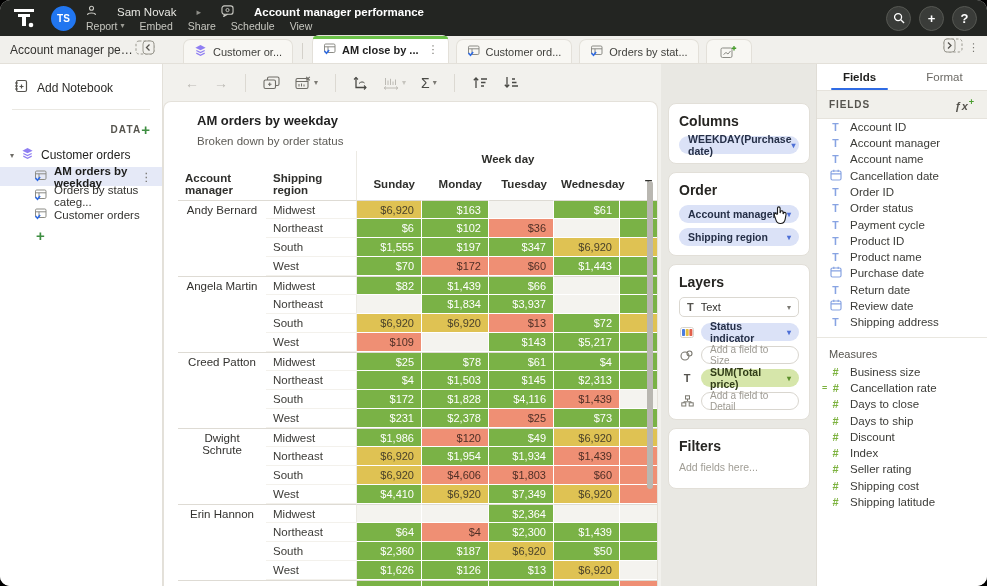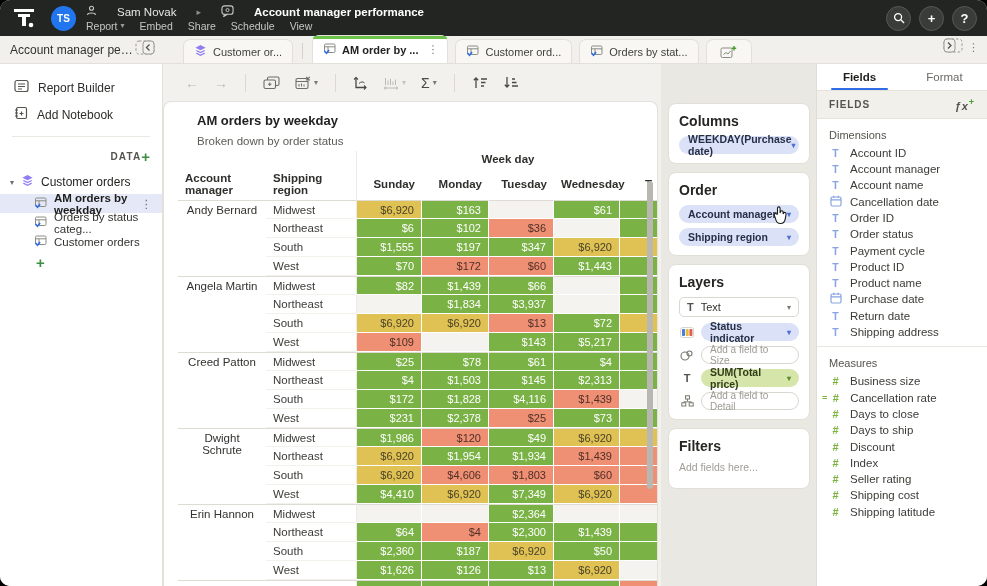--- a/index.html
+++ b/index.html
@@ -200,21 +200,21 @@
           <span>Customer or...</span>
         </div>
         <span class="tab-divider"></span>
         <div class="tab active">
           <span class="ic"><svg width="13" height="12" viewBox="0 0 13 12">
               <rect x="1.5" y="1" width="10.5" height="8.5" rx="1.2" fill="none" stroke="#8b8b85"></rect>
               <line x1="1.5" y1="3.8" x2="12" y2="3.8" stroke="#8b8b85"></line>
               <line x1="5" y1="3.8" x2="5" y2="9.5" stroke="#8b8b85"></line>
               <path d="M1.5 8l2 2.3 2.6-3.3" fill="none" stroke="#2f6be4" stroke-width="1.5"></path>
             </svg></span>
-          <span>AM order by ...</span>
+          <span>AM close by ...</span>
           <span class="kebab">⋮</span>
         </div>
         <div class="tab">
           <span class="ic"><svg width="13" height="12" viewBox="0 0 13 12">
               <rect x="1.5" y="1" width="10.5" height="8.5" rx="1.2" fill="none" stroke="#8b8b85"></rect>
               <line x1="1.5" y1="3.8" x2="12" y2="3.8" stroke="#8b8b85"></line>
               <line x1="5" y1="3.8" x2="5" y2="9.5" stroke="#8b8b85"></line>
               <path d="M1.5 8l2 2.3 2.6-3.3" fill="none" stroke="#2f6be4" stroke-width="1.5"></path>
             </svg></span>
           <span>Customer ord...</span>
@@ -243,27 +243,20 @@
             <path d="M5 4.5l3 3-3 3" fill="none" stroke="#55534e" stroke-width="1.3"></path>
           </svg></span>
       <span style="color:#7b7973;font-size:11px;">⋮</span>
     </div>
   </div>
 
   <div class="content">
 
     <aside class="sidebar">
       <div id="sb-actions">
-          <div class="sb-action">
-            <span class="ic"><svg width="15" height="14" viewBox="0 0 15 14">
-                <rect x="1" y="1.5" width="13" height="11" rx="2" fill="none" stroke="#55534e" stroke-width="1.2"></rect>
-                <path d="M4 5h7M4 7.5h7M4 10h4" stroke="#55534e"></path>
-              </svg></span>
-            <span>Report Builder</span>
-          </div>
           <div class="sb-action">
             <span class="ic"><svg width="14" height="14" viewBox="0 0 14 14">
                 <rect x="2.5" y="1.5" width="10" height="11" rx="1.5" fill="none" stroke="#55534e" stroke-width="1.2"></rect>
                 <path d="M1 4h3M1 7h3M1 10h3" stroke="#55534e"></path>
                 <path d="M7.5 5.5v4M5.5 7.5h4" stroke="#55534e" stroke-width="1.2"></path>
               </svg></span>
             <span>Add Notebook</span>
           </div>
         </div>
       <div class="sb-divider"></div>
@@ -671,21 +664,20 @@
 
     <aside class="rightpanel">
       <div class="rp-tabs" id="rp-tabs">
           <div class="rp-tab active">Fields</div>
           <div class="rp-tab">Format</div>
         </div>
       <div class="fields-bar">
         <span>FIELDS</span>
         <span class="fx">ƒx<sup>+</sup></span>
       </div>
-      <div class="fgroup-label">Dimensions</div>
       <div id="dims">
           <div class="field-item">
             <span class="fi-icon">T</span>
             <span>Account ID</span>
           </div>
           <div class="field-item">
             <span class="fi-icon">T</span>
             <span>Account manager</span>
           </div>
           <div class="field-item">
@@ -724,20 +716,27 @@
                 <rect x="1" y="2" width="10" height="9" rx="1.5" fill="none" stroke="#87a3e2" stroke-width="1.2"></rect>
                 <path d="M1 4.8h10M3.8 0.8v2.2M8.2 0.8v2.2" stroke="#87a3e2" stroke-width="1.2"></path>
               </svg></span>
             <span>Purchase date</span>
           </div>
           <div class="field-item">
             <span class="fi-icon">T</span>
             <span>Return date</span>
           </div>
           <div class="field-item">
+            <span class="fi-icon"><svg width="12" height="12" viewBox="0 0 12 12">
+                <rect x="1" y="2" width="10" height="9" rx="1.5" fill="none" stroke="#87a3e2" stroke-width="1.2"></rect>
+                <path d="M1 4.8h10M3.8 0.8v2.2M8.2 0.8v2.2" stroke="#87a3e2" stroke-width="1.2"></path>
+              </svg></span>
+            <span>Review date</span>
+          </div>
+          <div class="field-item">
             <span class="fi-icon">T</span>
             <span>Shipping address</span>
           </div>
         </div>
       <div class="fsep"></div>
       <div class="fgroup-label">Measures</div>
       <div id="meas">
           <div class="field-item">
             <span class="fi-icon hash">#</span>
             <span>Business size</span>

